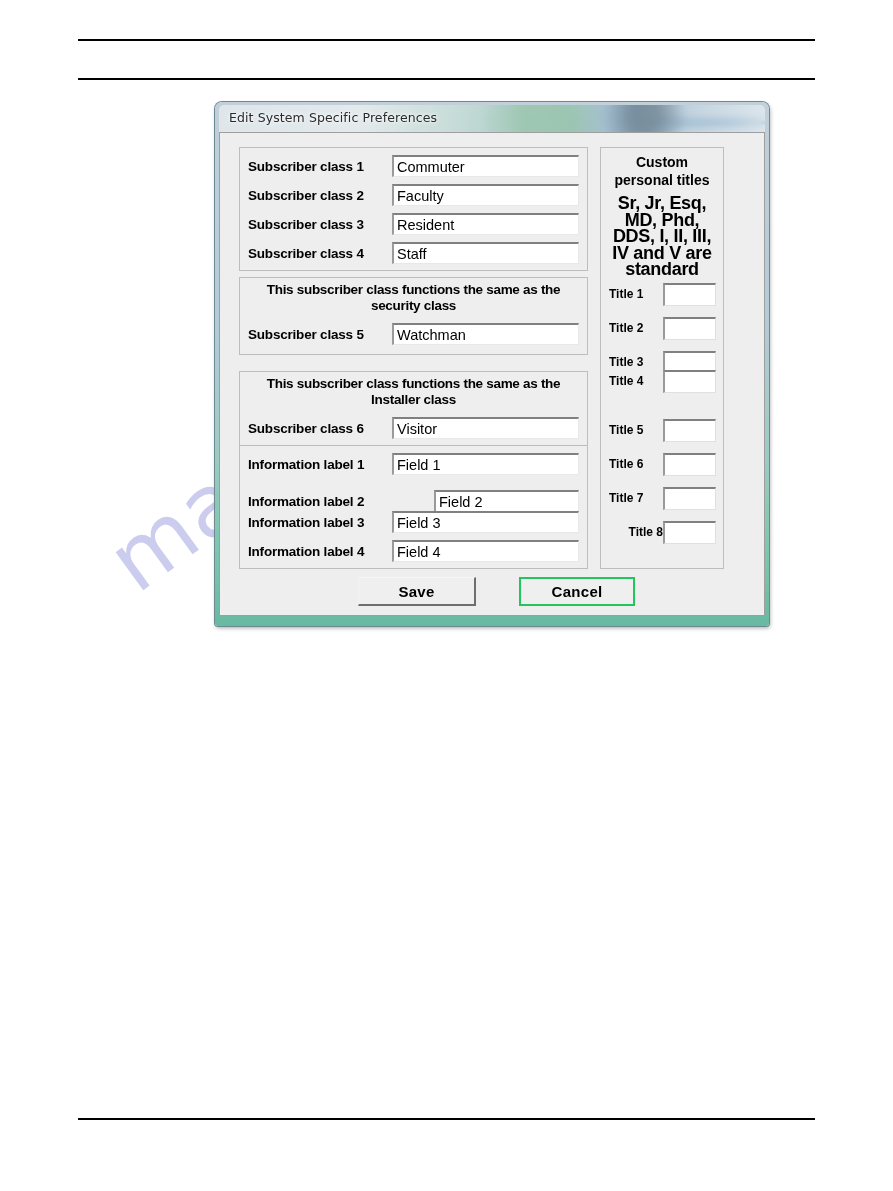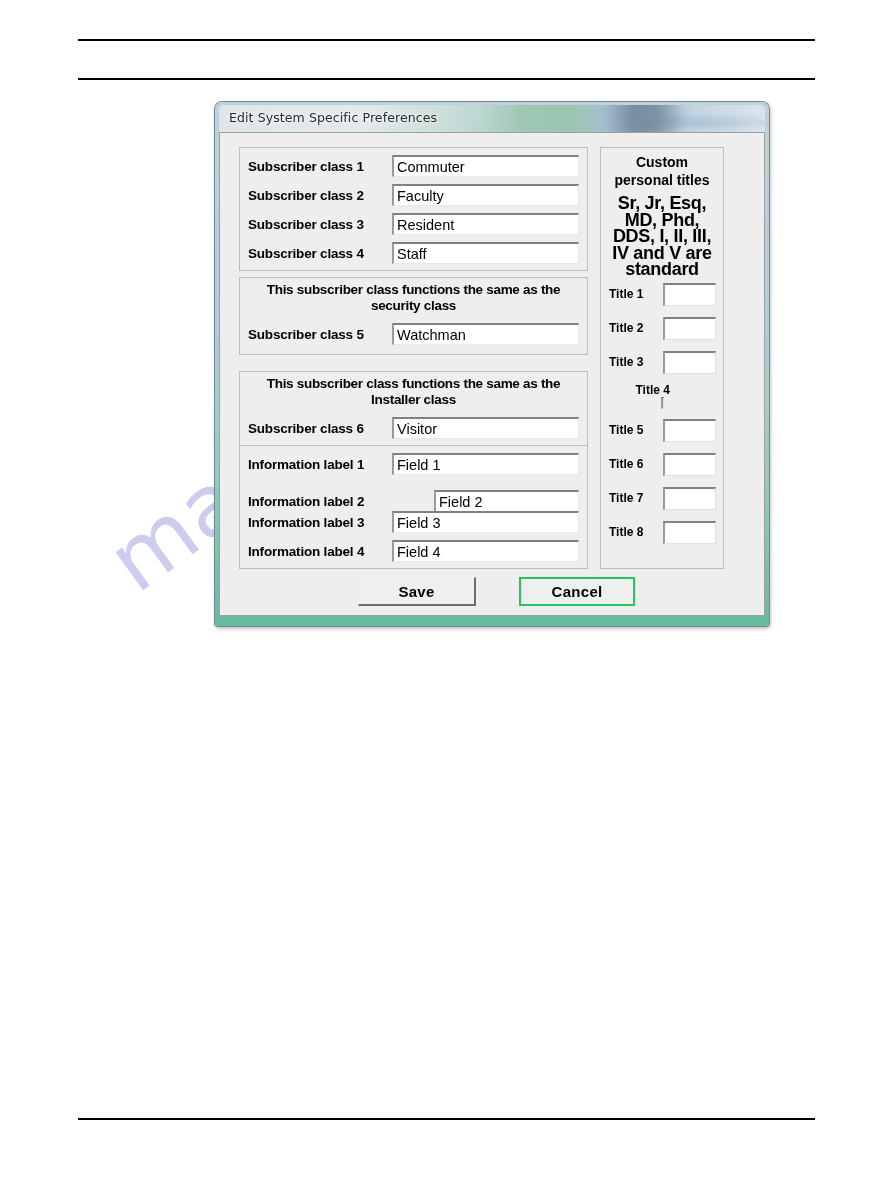--- a/index.html
+++ b/index.html
@@ -337,37 +337,37 @@
         <div class="title-input"></div>
       </div>
       <div class="title-row" style="top:167px;">
         <div class="title-label">Title 2</div>
         <div class="title-input"></div>
       </div>
       <div class="title-row" style="top:201px;">
         <div class="title-label">Title 3</div>
         <div class="title-input"></div>
       </div>
-      <div class="title-row" style="top:235px;flex-direction:column;">
+      <div class="title-row" style="top:220px;">
         <div class="title-label">Title 4</div>
         <div class="title-input"></div>
       </div>
       <div class="title-row" style="top:269px;">
         <div class="title-label">Title 5</div>
         <div class="title-input"></div>
       </div>
       <div class="title-row" style="top:303px;">
         <div class="title-label">Title 6</div>
         <div class="title-input"></div>
       </div>
       <div class="title-row" style="top:337px;">
         <div class="title-label">Title 7</div>
         <div class="title-input"></div>
       </div>
-      <div class="title-row" style="top:371px;">
+      <div class="title-row" style="top:371px;text-align:right;">
         <div class="title-label">Title 8</div>
         <div class="title-input"></div>
       </div>
     </div>
 
     <div class="dlg-button" id="save-button">Save</div>
     <div class="dlg-button" id="cancel-button">Cancel</div>
 
   </div>
 </div>

